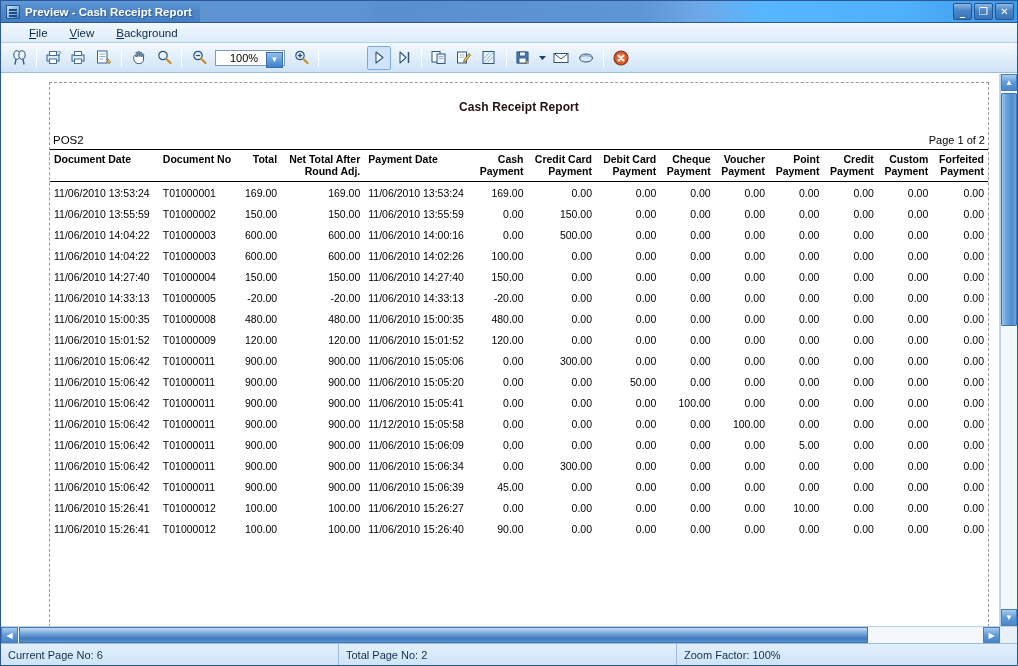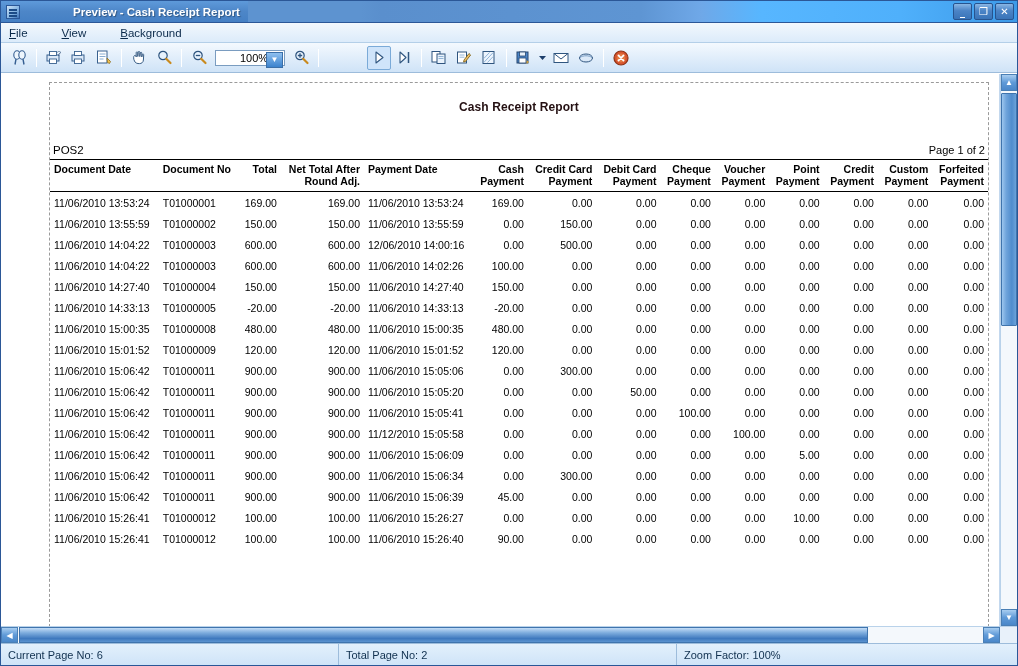--- a/index.html
+++ b/index.html
@@ -49,21 +49,20 @@
   .app-icon::after {
     content: ""; position: absolute;
     left: 2px; top: 3px; width: 8px; height: 2px;
     background: #1c4b87;
     box-shadow: 0 3px 0 #1c4b87, 0 6px 0 #1c4b87;
   }
   #window-title {
     font-size: 11.5px; font-weight: bold; color: #ffffff;
     white-space: nowrap;
     text-shadow: 1px 1px 1px rgba(0,0,0,0.35);
-    margin-left: 48px;
   }
   #window-controls {
     position: absolute; right: 3px; top: 2px;
     display: flex; gap: 2px;
   }
   .win-btn {
     width: 19px; height: 17px;
     background: linear-gradient(to bottom, #8ab6e4, #4b84c6 45%, #3a74b8);
     border: 1px solid #27548f;
     border-radius: 2px;
@@ -76,21 +75,21 @@
     line-height: 15px; text-align: center;
     font-family: "DejaVu Sans", sans-serif;
   }
 
   
   #menu-bar {
     height: 20px; flex: 0 0 20px;
     background: linear-gradient(to bottom, #f2f8fd, #dcebfa);
     border-bottom: 1px solid #b4cfe8;
     display: flex; align-items: center;
-    padding-left: 0; gap: 18px;
+    padding-left: 20px; gap: 6px;
   }
   .menu-item {
     font-size: 11.5px; color: #0b2a4a;
     padding: 2px 8px; cursor: pointer;
     white-space: nowrap;
   }
   .menu-item:first-letter { text-decoration: underline; }
 
   
   #toolbar {
@@ -110,21 +109,21 @@
   .tb-sep {
     width: 1px; height: 18px; margin: 0 4px;
     background: #a9c6e2; border-right: 1px solid #ffffff;
     flex: 0 0 1px;
   }
   .zoom-combo {
     width: 70px; height: 16px; margin: 0 3px;
     background: #ffffff; border: 1px solid #7a9cc0;
     display: flex; align-items: center;
     font-size: 11px; color: #000;
-    padding-left: 24px; position: relative;
+    padding-left: 14px; position: relative;
     cursor: pointer;
   }
   .zoom-combo .arrow {
     position: absolute; right: 1px; top: 1px;
     width: 17px; height: 16px;
     background: linear-gradient(to bottom, #8fc0ef, #3b82cd);
     border: 1px solid #3b6fa8;
     display: flex; align-items: center; justify-content: center;
     color: #fff; font-size: 8px;
   }
@@ -157,21 +156,21 @@
     text-align: center;
     font-size: 12px; font-weight: bold;
     color: #241012;
     margin-top: 17px;
     letter-spacing: 0.1px;
   }
   #meta-row {
     display: flex; justify-content: space-between;
     align-items: flex-start;
     padding: 0 3px 0 3px;
-    margin-top: 30px;
+    margin-top: 20px;
     gap: 43px;
   }
   #pos-label { font-size: 11.5px; color: #000; }
   #page-of { font-size: 11px; color: #000; }
 
   table.report {
     width: 100%;
     border-collapse: collapse;
     margin-top: 3px;
     font-size: 10.5px;
@@ -517,21 +516,21 @@
                 <td class="r">0.00</td>
                 <td class="r">0.00</td>
                 <td class="r">0.00</td>
                 <td class="r">0.00</td>
               </tr>
               <tr>
                 <td class="l">11/06/2010 14:04:22</td>
                 <td class="l">T01000003</td>
                 <td class="r">600.00</td>
                 <td class="r">600.00</td>
-                <td class="l">12/06/2010 14:00:16</td>
+                <td class="l">11/06/2010 14:00:16</td>
                 <td class="r">0.00</td>
                 <td class="r">500.00</td>
                 <td class="r">0.00</td>
                 <td class="r">0.00</td>
                 <td class="r">0.00</td>
                 <td class="r">0.00</td>
                 <td class="r">0.00</td>
                 <td class="r">0.00</td>
                 <td class="r">0.00</td>
               </tr>

